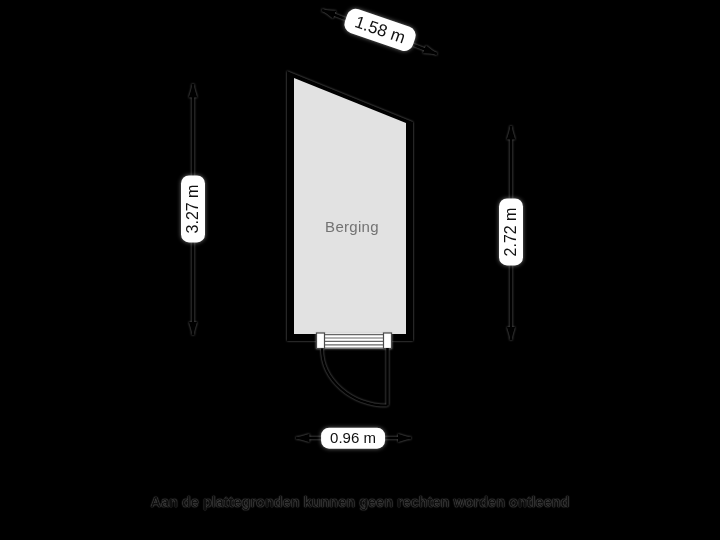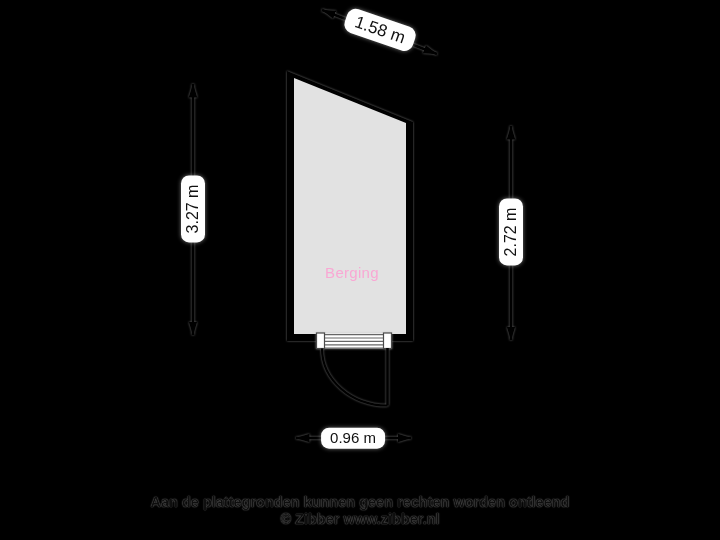--- a/index.html
+++ b/index.html
@@ -29,25 +29,24 @@
   }
   .dim-label.top{font-size:17px;border-radius:9px;padding:2px 10px;
     transform:translate(-50%,-50%) rotate(19deg);}
   .dim-label.left,
   .dim-label.right{transform:translate(-50%,-50%) rotate(-90deg);}
   .dim-label.bottom{font-size:15px;padding:1px 9px;
     transform:translate(-50%,-50%);}
   .room-label{
     position:absolute;
     transform:translate(-50%,-50%);
-    color:#f9a8d4;
+    color:#737373;
     font-size:15px;
     letter-spacing:0.3px;
     white-space:nowrap;
-    margin-top:46px;
   }
   .footer{
     position:absolute;left:0;top:494px;width:720px;text-align:center;
     color:#0e0e0e;font-weight:bold;font-size:14.5px;line-height:16.5px;
     text-shadow:0 0 1px rgba(150,150,150,0.9), 0 0 2px rgba(110,110,110,0.45);
   }
   .footer p{margin:0;}
 </style>
 </head>
 <body>
@@ -92,16 +91,15 @@
 
   <div class="room-label" style="left:352px;top:226px;">Berging</div>
 
   <div class="dim-label top" style="left:380px;top:30px;">1.58 m</div>
   <div class="dim-label left" style="left:193px;top:209px;">3.27 m</div>
   <div class="dim-label right" style="left:511px;top:232px;">2.72 m</div>
   <div class="dim-label bottom" style="left:353px;top:438px;">0.96 m</div>
 
   <div class="footer">
     <p>Aan de plattegronden kunnen geen rechten worden ontleend</p>
-    <p>© Zibber www.zibber.nl</p>
   </div>
 
 </div>
 
 </body></html>

